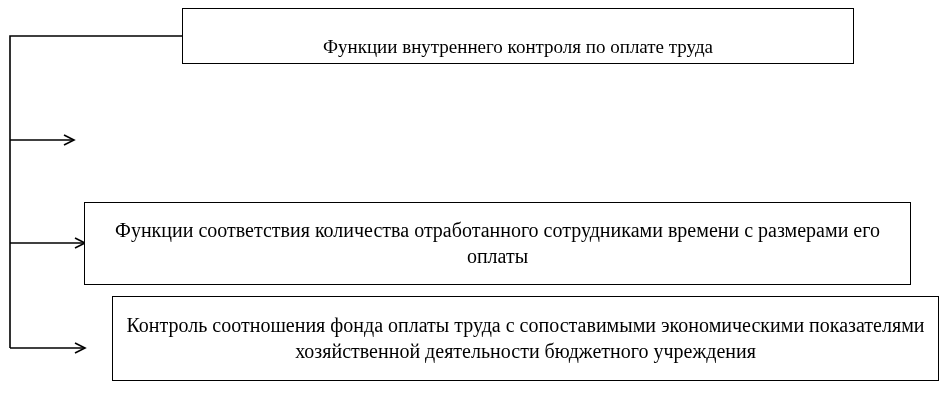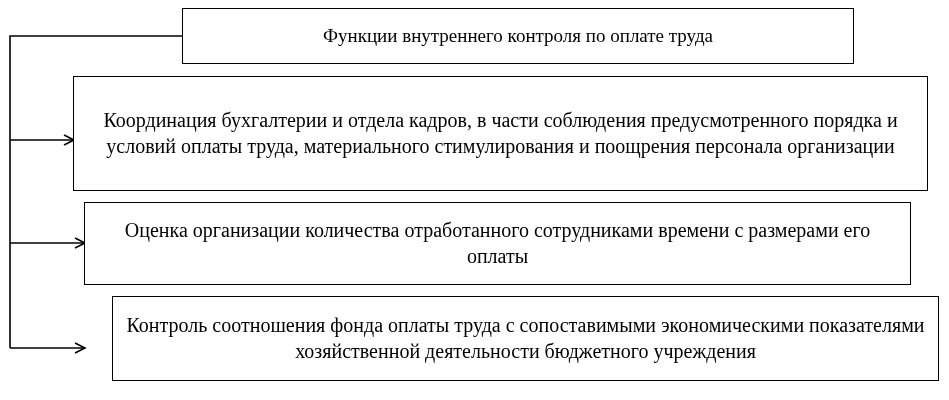--- a/index.html
+++ b/index.html
@@ -29,20 +29,21 @@
     text-align: center;
     padding: 4px 10px;
     line-height: 1.28;
   }
   .node-title {
     left: 182px;
     top: 8px;
     width: 672px;
     height: 56px;
     font-size: 19px;
+    align-items: flex-end;
   }
   .node-a {
     left: 73px;
     top: 76px;
     width: 855px;
     height: 115px;
     font-size: 20px;
   }
   .node-b {
     left: 84px;
@@ -89,25 +90,22 @@
     <path class="conn-line" d="M 75 238 L 85 243 L 75 248"></path>
 
     <path class="conn-line" d="M 10 348 L 84 348"></path>
     <path class="conn-line" d="M 75 343 L 85 348 L 75 353"></path>
   </svg>
 
   <div class="node node-title">
     <span>Функции внутреннего контроля по оплате труда</span>
   </div>
 
-  <div class="node node-a">
-    <span>Координация бухгалтерии и отдела кадров, в части соблюдения предусмотренного порядка и условий оплаты труда, материального стимулирования и поощрения персонала организации</span>
-  </div>
 
   <div class="node node-b">
-    <span>Оценка организации количества отработанного сотрудниками времени с размерами его оплаты</span>
+    <span>Функции соответствия количества отработанного сотрудниками времени с размерами его оплаты</span>
   </div>
 
   <div class="node node-c">
     <span>Контроль соотношения фонда оплаты труда с сопоставимыми экономическими показателями хозяйственной деятельности бюджетного учреждения</span>
   </div>
 
 </div>
 
 </body></html>

